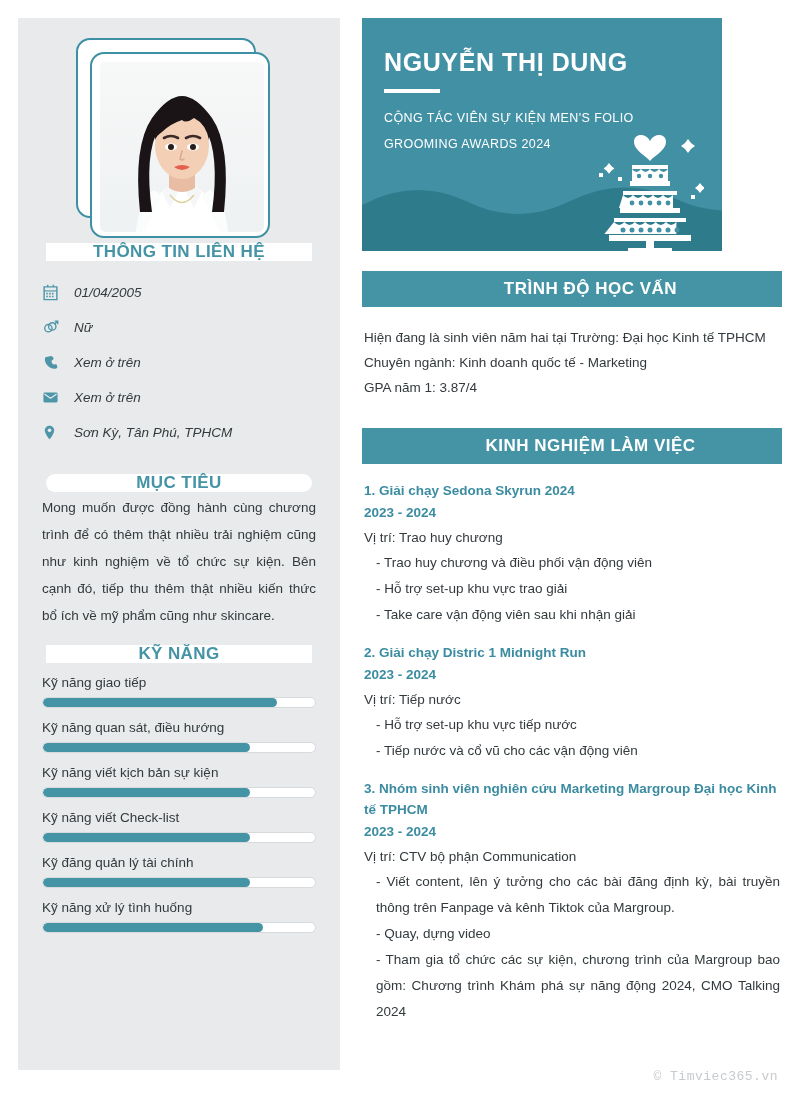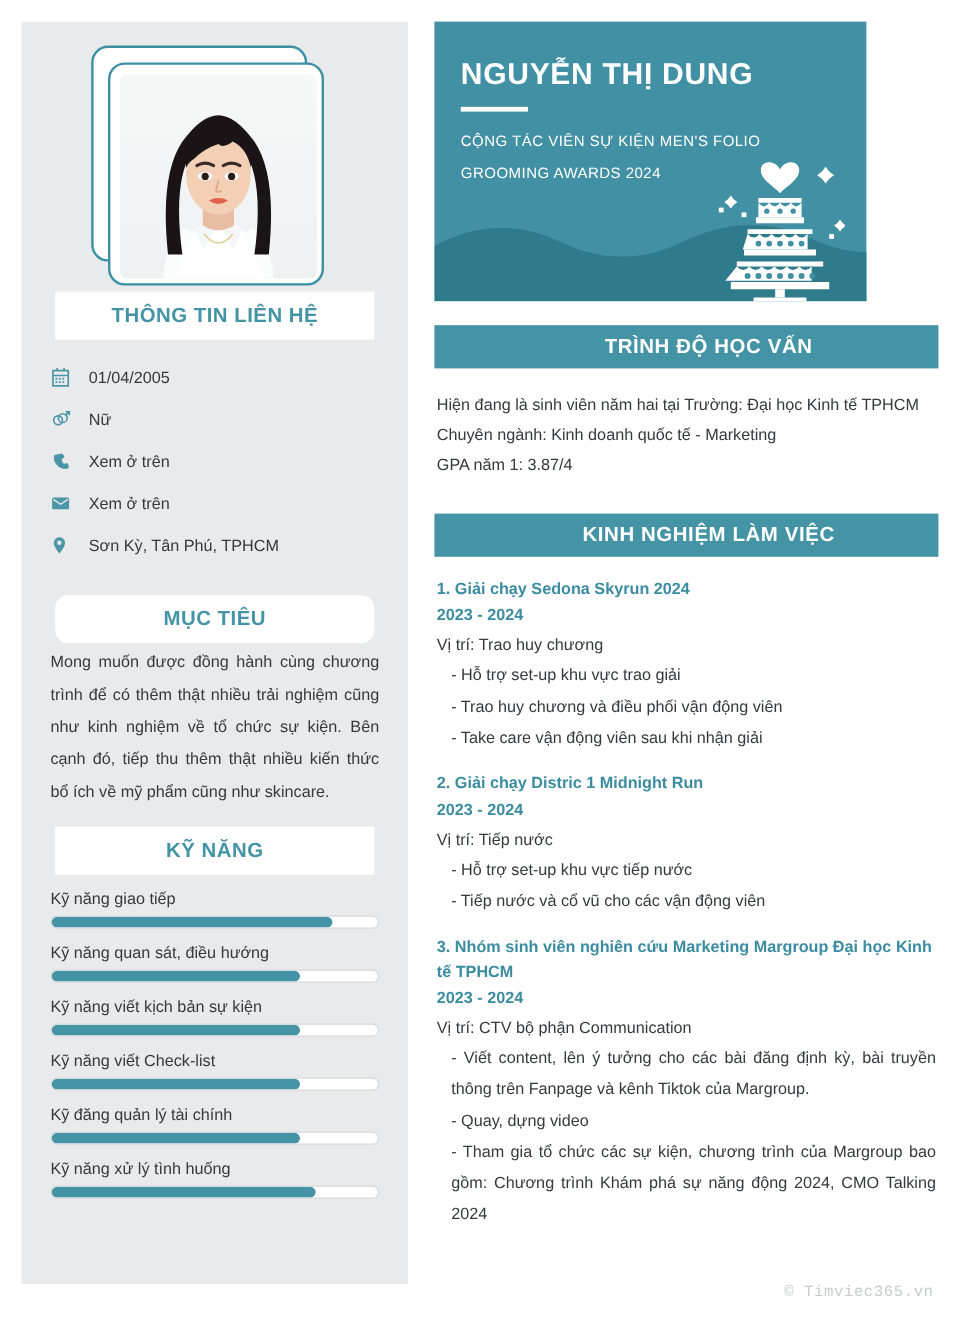--- a/index.html
+++ b/index.html
@@ -66,38 +66,39 @@
     border-radius: 6px;
     overflow: hidden;
     background: #f2f4f5;
   }
   .portrait { width: 164px; height: 170px; display: block; }
 
   
   .side-head {
     background: #ffffff;
     margin: 0 28px;
-    height: 40px;
+    height: 18px;
     display: flex;
     align-items: center;
     justify-content: center;
   }
   .side-head span {
     color: #4494a6;
     font-size: 17px;
     font-weight: bold;
     letter-spacing: 0.4px;
   }
 
   
   .contact-list { margin: 14px 0 0 0; padding: 0 24px; }
   .contact-row {
     display: flex;
     align-items: center;
     height: 35px;
+    font-style: italic;
   }
   .contact-ico {
     width: 26px;
     flex: 0 0 26px;
     display: flex;
     align-items: center;
     justify-content: flex-start;
     color: #4d96a8;
   }
   .contact-txt {
@@ -478,22 +479,22 @@
 
     <div class="main-head" style="margin-top:28px;">
       <span>KINH NGHIỆM LÀM VIỆC</span>
     </div>
     <div class="exp-body">
 
       <div class="exp-item">
         <div class="exp-title">1. Giải chạy Sedona Skyrun 2024</div>
         <div class="exp-dates">2023 - 2024</div>
         <div class="exp-role">Vị trí: Trao huy chương</div>
+        <div class="exp-bullet">- Trao huy chương và điều phối vận động viên</div>
         <div class="exp-bullet">- Hỗ trợ set-up khu vực trao giải</div>
-        <div class="exp-bullet">- Trao huy chương và điều phối vận động viên</div>
         <div class="exp-bullet">- Take care vận động viên sau khi nhận giải</div>
       </div>
 
       <div class="exp-item">
         <div class="exp-title">2. Giải chạy Distric 1 Midnight Run</div>
         <div class="exp-dates">2023 - 2024</div>
         <div class="exp-role">Vị trí: Tiếp nước</div>
         <div class="exp-bullet">- Hỗ trợ set-up khu vực tiếp nước</div>
         <div class="exp-bullet">- Tiếp nước và cổ vũ cho các vận động viên</div>
       </div>

